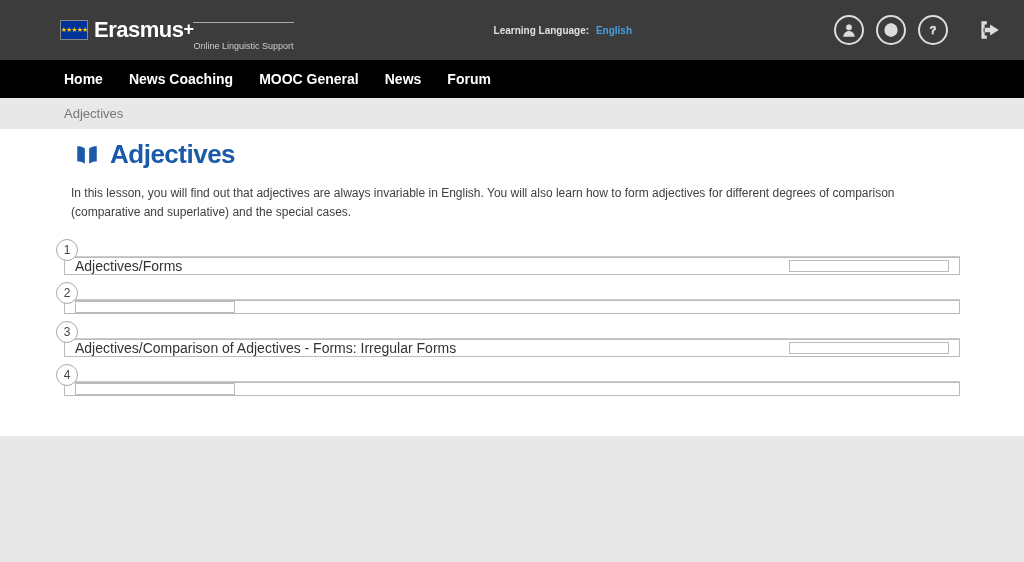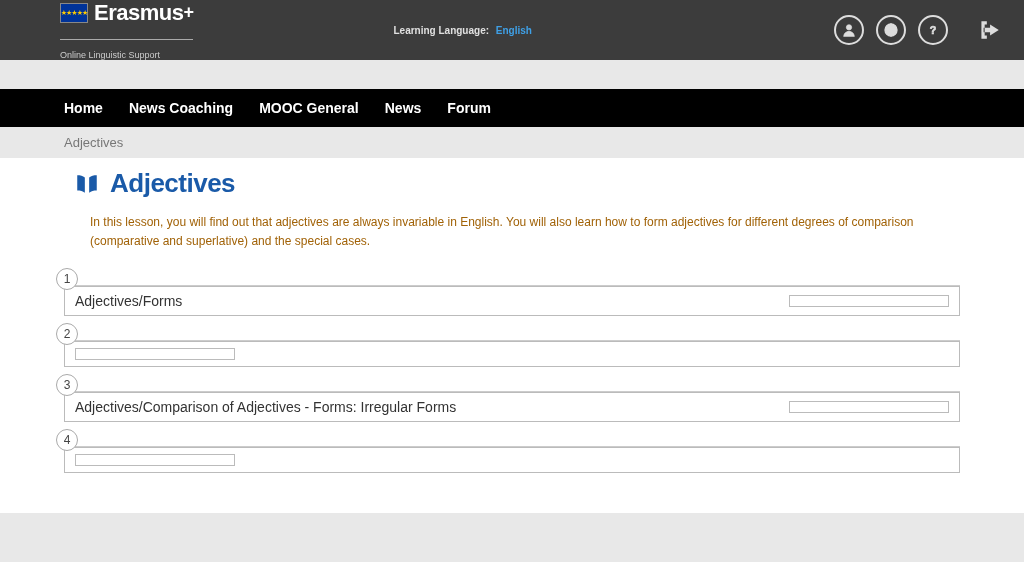--- a/index.html
+++ b/index.html
@@ -12,34 +12,34 @@
   }
 
   
   .topbar {
     background: #3c3c3c;
     height: 60px;
     display: flex;
     align-items: center;
     padding: 0 20px 0 60px;
   }
-  .logo-block { display: flex; flex-direction: column; }
+  .logo-block { display: flex; flex-direction: row; }
   .logo-row { display: flex; align-items: center; gap: 6px; }
   .flag {
     width: 28px; height: 20px;
     background: #003399;
     display: flex; align-items: center; justify-content: center;
     border:1px solid #888;
   }
   .flag span { color: #ffcc00; font-size: 7px; letter-spacing: -1px; }
   .erasmus-text { color: #fff; font-size: 22px; font-weight: bold; letter-spacing: -0.5px;}
   .plus { font-size: 18px; position: relative; top:-2px;}
   .logo-sub {
     border-top: 1px solid #aaa;
-    margin-top: 13px; padding-top: 10px;
+    margin-top: 13px; padding-top: 18px;
     color: #ccc; font-size: 9px;
   }
   .lang-block {
     margin-left: 200px;
     font-weight: bold; font-size: 10px;
   }
   .lang-label { color: #e0e0e0; }
   .lang-value { color: #3fa0e6; margin-left: 4px; }
   .topbar-right { margin-left: auto; display:flex; align-items:center; gap:12px; }
   .ticon {
@@ -49,21 +49,21 @@
     color: #ddd; cursor: pointer;
   }
   .ticon svg { width: 16px; height: 16px; fill: #ddd; stroke:#ddd; }
   .logout { width:30px; height:30px; display:flex; align-items:center; justify-content:center; cursor:pointer; margin-left:14px;}
   .logout svg { width:26px; height:26px; fill:#ddd;}
 
   
   .navbar {
     background: #000; height: 38px;
     display: flex; align-items: center;
-    padding-left: 64px; gap: 26px; margin-top: 29px;
+    padding-left: 64px; gap: 26px;
   }
   .navbar a {
     color: #fff; text-decoration: none;
     font-weight: bold; font-size: 14px;
     cursor: pointer;
   }
 
   
   .crumb {
     background: #e8e8e8; padding: 8px 64px; font-size: 13px; color: #777;
@@ -72,32 +72,32 @@
   
   .content { background: #fff; margin: 0; padding: 10px 0 40px 0; }
   .title-row {
     display:flex; align-items:center; gap:10px;
     padding: 0 0 14px 74px;
   }
   .title-row svg { width:26px; height:26px; fill:#1a5aa8; }
   .title-row h1 {
     color:#1a5aa8; font-size:26px; font-weight:bold; letter-spacing:-0.5px;
   }
-  .intro { font-size:12px; color:#a16207; line-height:1.6; padding: 0 74px 10px 90px;}
+  .intro { font-size:12px; color:#404040; line-height:1.6; padding: 0 74px 10px 71px;}
 
   .item { position:relative; margin: 24px 64px 0 64px; }
   .item-num {
     position:absolute; left:-8px; top:-17px;
     width:22px; height:22px; border:1px solid #aaa; border-radius:50%;
     background:#fff; display:flex; align-items:center; justify-content:center;
     font-size:12px; color:#444;
   }
   .item-hr { border: none; border-top:1px solid #ccc; margin-bottom:0; }
   .item-box {
-    border:1px solid #bbb; padding:6px 10px;
+    border:1px solid #bbb; padding:0 10px;
     display:flex; align-items:center; justify-content:space-between;
     font-size:14px; color:#333; cursor:pointer;
   }
   .progress {
     width:160px; height:12px; border:1px solid #bbb; background:#fff;
   }
 </style>
 </head>
 <body>
 

